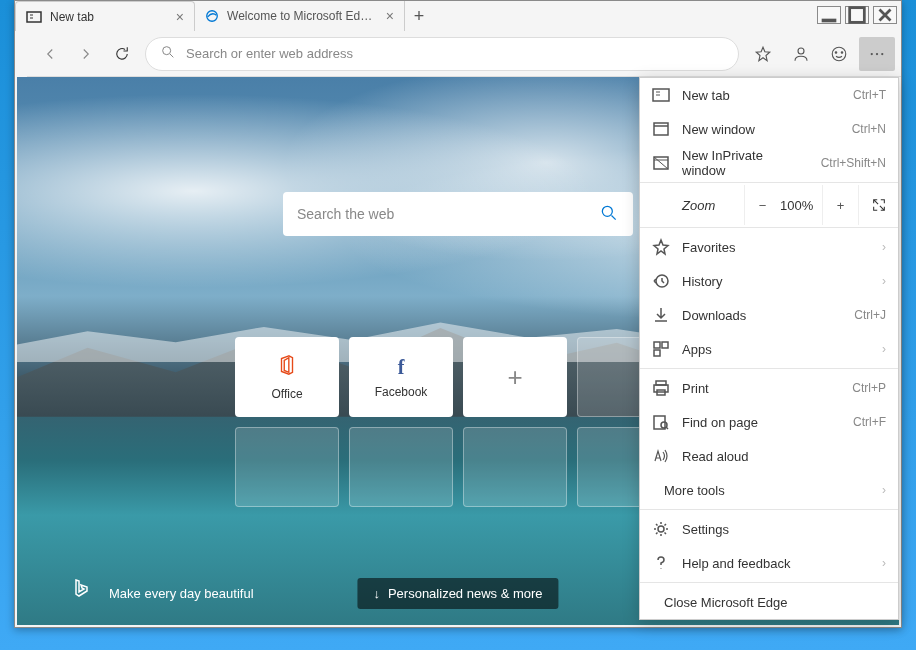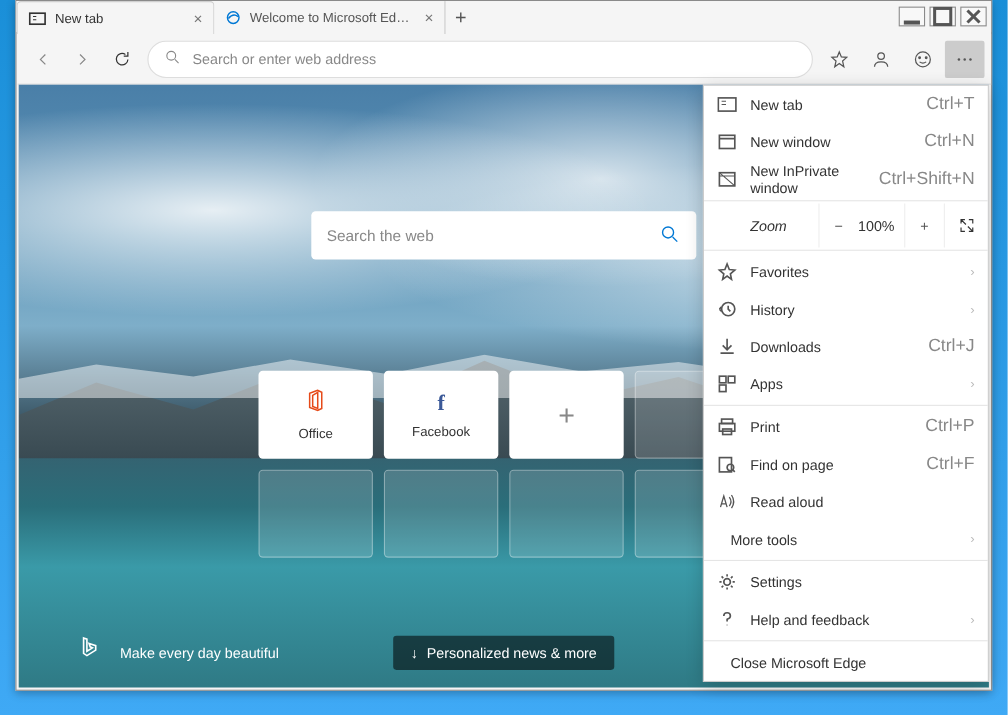--- a/index.html
+++ b/index.html
@@ -15,21 +15,21 @@
   
   .tabstrip { position: absolute; top: 0; left: 0; height: 30px; display: flex; align-items: center; }
   .tab { height: 30px; display: flex; align-items: center; padding: 0 10px; min-width: 180px; max-width: 210px; gap: 8px; font-size: 12px; color: #333; position: relative; }
   .tab.active { background: #f5f5f5; border: 1px solid #ccc; border-bottom: none; border-top-left-radius: 4px; border-top-right-radius: 4px; }
   .tab.inactive { background: transparent; color: #555; border-right: 1px solid #ccc; }
   .tab .close-x { margin-left: auto; font-size: 14px; color: #777; }
   .tab .favicon { width: 16px; height: 16px; display: flex; align-items: center; justify-content: center; }
   .newtab-btn { width: 28px; height: 28px; display: flex; align-items: center; justify-content: center; color: #555; font-size: 18px; }
   
   
-  .toolbar { position: absolute; top: 30px; left: 1px; right: 0; height: 46px; background: #f5f5f5; display: flex; align-items: center; padding: 0 6px; gap: 2px; border-bottom: 1px solid #ddd; }
+  .toolbar { position: absolute; top: 30px; left: 12px; right: 0; height: 46px; background: #f5f5f5; display: flex; align-items: center; padding: 0 6px; gap: 2px; border-bottom: 1px solid #ddd; }
   .nav-btn { width: 34px; height: 34px; display: flex; align-items: center; justify-content: center; color: #888; border-radius: 2px; }
   .nav-btn svg { width: 18px; height: 18px; }
   .addressbar { flex: 1; height: 34px; border: 1px solid #ddd; border-radius: 17px; background: #fff; display: flex; align-items: center; padding: 0 14px; margin: 0 4px; color: #888; gap: 10px; }
   .abtn { width: 36px; height: 34px; display: flex; align-items: center; justify-content: center; color: #555; }
   .abtn.active { background: #ccc; border-radius: 2px; }
   
   
   .content { position: absolute; top: 76px; left: 2px; right: 2px; bottom: 2px; background: linear-gradient(to bottom, #4a7fa8 0%, #5f96b8 25%, #7eaec9 40%, #3d5a6a 55%, #2a6e7a 70%, #3a9aa8 80%, #2f7a85 100%); overflow: hidden; }
   .clouds { position:absolute; top:0; left:0; right:0; height:52%; background: radial-gradient(ellipse at 20% 40%, rgba(255,255,255,0.85) 0%, rgba(255,255,255,0) 40%), radial-gradient(ellipse at 60% 30%, rgba(255,255,255,0.75) 0%, rgba(255,255,255,0) 35%), radial-gradient(ellipse at 85% 55%, rgba(255,255,255,0.7) 0%, rgba(255,255,255,0) 40%); }
   .mountains { position:absolute; left:0; right:0; top:44%; height:18%; background: linear-gradient(to bottom, #5a6b72, #394a52); clip-path: polygon(0% 60%, 8% 30%, 18% 55%, 28% 20%, 38% 50%, 48% 10%, 58% 45%, 68% 25%, 78% 55%, 88% 30%, 100% 50%, 100% 100%, 0% 100%); }
@@ -43,21 +43,21 @@
   .tile.ghost { background: rgba(255,255,255,0.15); border: 1px solid rgba(255,255,255,0.35); }
   .tile .ticon { font-size: 20px; font-weight: bold; }
   
   .footer-left { position: absolute; bottom: 24px; left: 56px; color: #fff; font-size: 13px; display: flex; align-items: flex-end; gap: 20px; }
   .footer-center { position: absolute; bottom: 16px; left: 50%; transform: translateX(-50%); background: rgba(0,0,0,0.55); color: #fff; padding: 8px 16px; border-radius: 3px; font-size: 13px; display: flex; align-items: center; gap: 8px; }
   
   
   .menu { position: absolute; top: 76px; right: 2px; width: 260px; background: #fff; border: 1px solid #ccc; box-shadow: 0 4px 16px rgba(0,0,0,0.2); z-index: 100; font-size: 13px; color: #333; }
   .menu-item { height: 34px; display: flex; align-items: center; padding: 0 12px; gap: 12px; }
   .menu-item .micon { width: 18px; height: 18px; display: flex; align-items: center; justify-content: center; color: #555; flex-shrink: 0; }
-  .menu-item .shortcut { margin-left: auto; color: #888; font-size: 16px; }
+  .menu-item .shortcut { margin-left: auto; color: #888; font-size: 12px; }
   .menu-item .chev { margin-left: auto; color: #bbb; font-size: 12px; }
   .menu-item.indent { padding-left: 24px; }
   .menu .sep { height: 1px; background: #e5e5e5; margin: 2px 0; }
   .zoom-row { height: 40px; display: flex; align-items: center; padding: 0 0 0 12px; }
   .zoom-row .zlabel { flex: 1; padding-left: 30px; font-style: italic; }
   .zoom-ctrl { display: flex; align-items: center; height: 100%; }
   .zoom-ctrl .zbtn { width: 36px; height: 100%; display: flex; align-items: center; justify-content: center; border-left: 1px solid #eee; color: #555; }
   .zoom-ctrl .zval { width: 42px; }
   .zoom-ctrl .fs { width: 40px; border-left: 1px solid #eee; height: 100%; display:flex;align-items:center;justify-content:center;}
   

